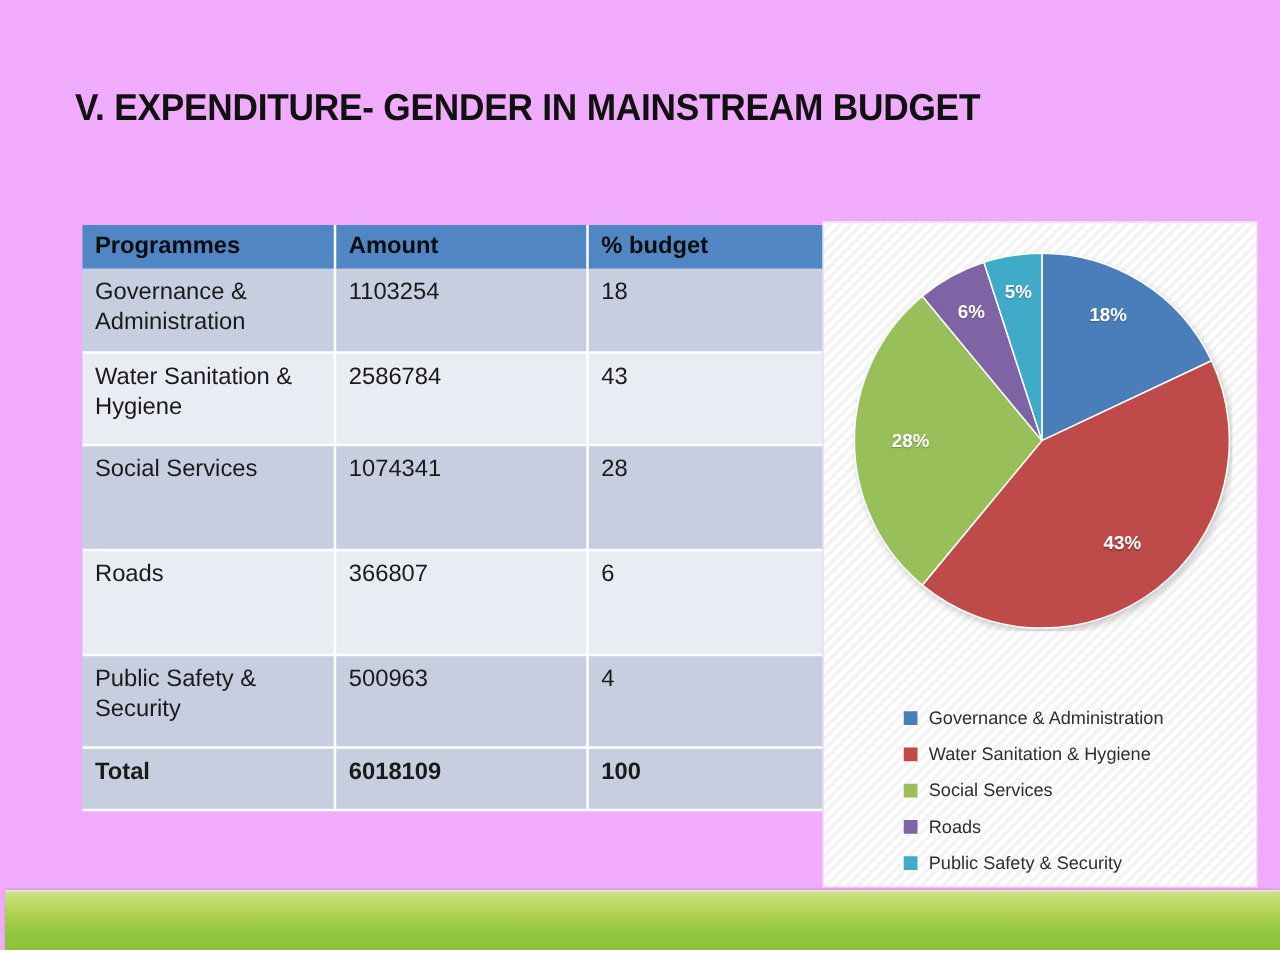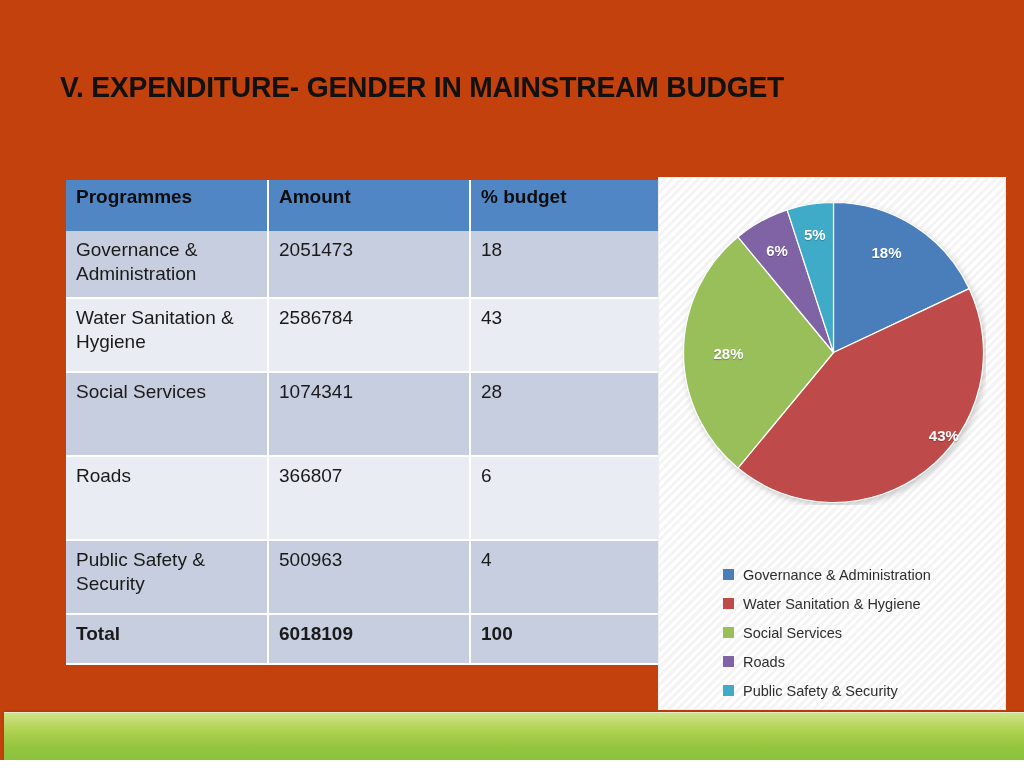--- a/index.html
+++ b/index.html
@@ -9,21 +9,21 @@
     height: 768px;
     overflow: hidden;
     background: #ffffff;
     font-family: "Liberation Sans", sans-serif;
   }
 
   #slide {
     position: relative;
     width: 1024px;
     height: 768px;
-    background: #c2410c;
+    background: #f0abfc;
   }
 
   
   #slide-title {
     position: absolute;
     left: 60px;
     top: 70px;
     width: 900px;
     font-family: "Liberation Sans", sans-serif;
     font-size: 30px;
@@ -47,21 +47,21 @@
   #budget-table col.c1 { width: 202px; }
   #budget-table col.c2 { width: 202px; }
   #budget-table col.c3 { width: 188px; }
 
   #budget-table th {
     background: #5186C5;
     color: #0d0d0d;
     font-size: 19px;
     font-weight: bold;
     text-align: left;
-    padding: 6px 0 23px 10px;
+    padding: 6px 0 7px 10px;
     border-right: 2px solid #ffffff;
     vertical-align: middle;
   }
   #budget-table th:last-child { border-right: none; margin-top: 12px; }
 
   #budget-table td {
     font-size: 19px;
     color: #1a1a1a;
     padding: 7px 0 7px 10px;
     border-right: 2px solid #ffffff;
@@ -188,21 +188,21 @@
     <thead>
       <tr>
         <th>Programmes</th>
         <th>Amount</th>
         <th>% budget</th>
       </tr>
     </thead>
     <tbody>
       <tr class="shade-dark rh-1">
         <td>Governance &amp; Administration</td>
-        <td>2051473</td>
+        <td>1103254</td>
         <td>18</td>
       </tr>
       <tr class="shade-light rh-2">
         <td>Water Sanitation &amp; Hygiene</td>
         <td>2586784</td>
         <td>43</td>
       </tr>
       <tr class="shade-dark rh-3">
         <td>Social Services</td>
         <td>1074341</td>
@@ -237,21 +237,21 @@
         <g id="pie-slices" filter="url(#pieShadow)">
             <path d="M 152.5 152.5 L 152.50 2.50 A 150 150 0 0 1 288.22 88.63 Z" fill="#4A7EBB" stroke="#ffffff" stroke-width="1.2"></path>
             <path d="M 152.5 152.5 L 288.22 88.63 A 150 150 0 0 1 56.89 268.08 Z" fill="#BE4B48" stroke="#ffffff" stroke-width="1.2"></path>
             <path d="M 152.5 152.5 L 56.89 268.08 A 150 150 0 0 1 56.89 36.92 Z" fill="#98BF5A" stroke="#ffffff" stroke-width="1.2"></path>
             <path d="M 152.5 152.5 L 56.89 36.92 A 150 150 0 0 1 106.15 9.84 Z" fill="#7F63A5" stroke="#ffffff" stroke-width="1.2"></path>
             <path d="M 152.5 152.5 L 106.15 9.84 A 150 150 0 0 1 152.50 2.50 Z" fill="#3FABC8" stroke="#ffffff" stroke-width="1.2"></path>
           </g>
       </svg>
       <div id="pie-labels">
           <div class="pie-label" style="left: 205.547px; top: 52px; transform: translate(-50%, -50%);">18%</div>
-          <div class="pie-label" style="left: 216.855px; top: 235.466px; transform: translate(-50%, -50%); margin-left: 46px;">43%</div>
+          <div class="pie-label" style="left: 216.855px; top: 235.466px; transform: translate(-50%, -50%);">43%</div>
           <div class="pie-label" style="left: 47.5px; top: 152.5px; transform: translate(-50%, -50%); text-align: right;">28%</div>
           <div class="pie-label" style="left: 96.1348px; top: 49.9721px; transform: translate(-50%, -50%);">6%</div>
           <div class="pie-label" style="left: 133.728px; top: 33.9774px; transform: translate(-50%, -50%);">5%</div>
         </div>
     </div>
 
     <div id="legend">
         <div class="legend-item">
           <span class="legend-swatch" style="background: rgb(74, 126, 187);"></span>
           <span class="legend-label">Governance &amp; Administration</span>

